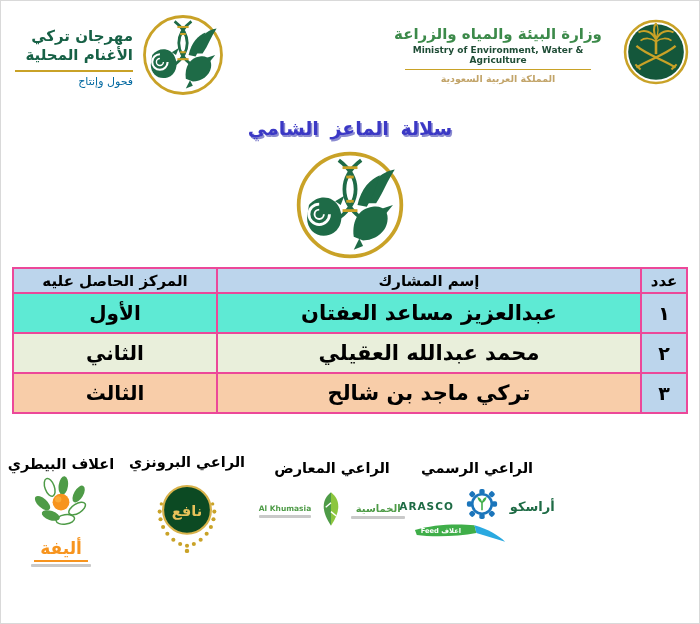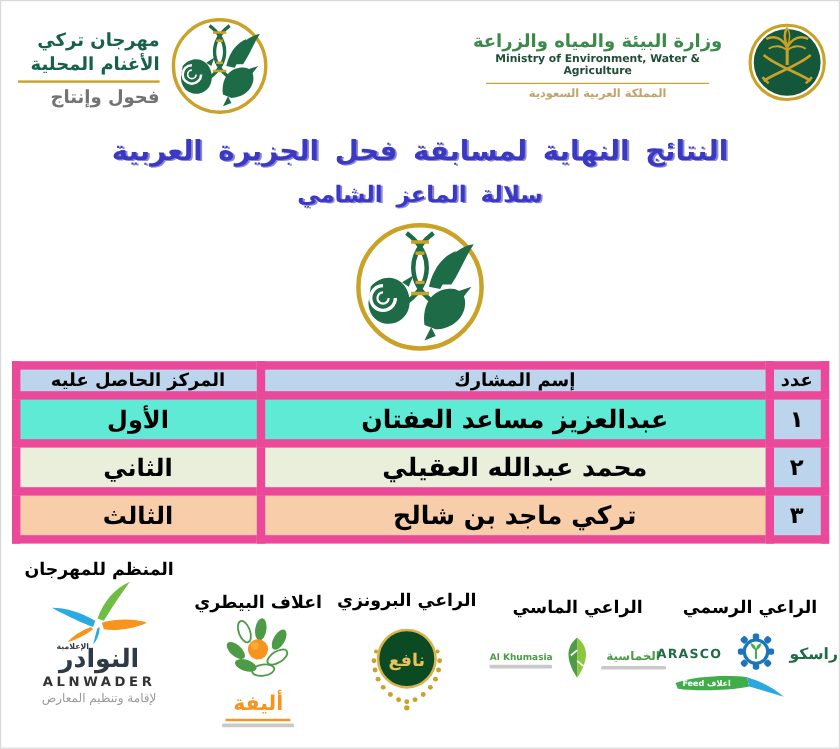--- a/index.html
+++ b/index.html
@@ -10,36 +10,36 @@
     position:relative;
     overflow:hidden;
     border:1px solid #d9d9d9;
   }
   
   .header { display:flex; justify-content:space-between; align-items:flex-start; padding:12px 10px 0 14px; height:104px; }
   .festival-logo { display:flex; align-items:center; gap:8px; }
   .fest-text { width:118px; text-align:right; direction:rtl; }
   .fest-line { color:#176146; font-weight:bold; font-size:15px; line-height:1.3; }
   .fest-divider { border:none; border-top:2px solid #C9A227; margin:4px 0 3px; }
-  .fest-tagline { color:#737373; font-size:15px; font-weight:bold; letter-spacing:.5px; }
+  .fest-tagline { color:#0369a1; font-size:11px; font-weight:normal; letter-spacing:.5px; }
   .ministry-logo { display:flex; align-items:center; gap:10px; margin-top:6px; }
   .min-text { width:230px; text-align:center; direction:rtl; }
   .min-ar { color:#3C8A4A; font-weight:bold; font-size:15px; }
   .min-en { color:#1F4D36; font-weight:bold; font-size:9px; margin-top:2px; direction:ltr; }
   .min-divider { border:none; border-top:1.5px solid #C9A227; margin:4px 22px 3px; }
   .min-country { color:#C2A469; font-size:9.5px; font-weight:bold; }
   
   .title-block { text-align:center; direction:rtl; margin-top:8px; }
   .title-l1 { font-size:23px; font-weight:bold; color:#3B38C5; text-shadow:1.5px 1.5px 0 #8a8ad0; word-spacing:5px; }
   .title-l2 { font-size:19px; font-weight:bold; color:#3B38C5; text-shadow:1.5px 1.5px 0 #8a8ad0; margin-top:12px; word-spacing:5px; }
   
   .center-emblem { display:block; margin:10px auto 6px; }
   
   table.results { width:674px; margin:4px auto 0; border-collapse:collapse; direction:rtl; table-layout:fixed; }
-  table.results th, table.results td { border:7px solid #ec4899; text-align:center; font-weight:bold; color:#000; }
+  table.results th, table.results td { border:2px solid #ec4899; text-align:center; font-weight:bold; color:#000; }
   table.results th { background:#BCD5EC; font-size:15px; height:25px; }
   td.num-cell, th.num-col { background:#BCD5EC; }
   td.num-cell { font-size:19px; }
   td.name-cell { font-size:21px; }
   td.pos-cell  { font-size:20px; }
   tr.data-row { height:40px; }
   tr.row-1 td.name-cell, tr.row-1 td.pos-cell { background:#5eead4; }
   tr.row-2 td.name-cell, tr.row-2 td.pos-cell { background:#E9EFDB; }
   tr.row-3 td.name-cell, tr.row-3 td.pos-cell { background:#F8CDA9; }
   
@@ -131,21 +131,20 @@
         <path d="M12,44 l5,5" stroke="#C9A227" stroke-width="2"></path>
         <path d="M52,44 l-5,5" stroke="#C9A227" stroke-width="2"></path>
       </svg>
     </span>
   </div>
 
 </div>
 
 
 <div class="title-block">
-  <div class="title-l1">النتائج النهاية لمسابقة فحل الجزيرة العربية</div>
   <div class="title-l2">سلالة الماعز الشامي</div>
 </div>
 
 
 <span>
   <svg class="center-emblem" width="112" height="112" viewBox="0 0 120 120">
     <circle cx="60" cy="60" r="55" fill="#fff" stroke="#C9A227" stroke-width="4"></circle>
     <path d="M48,12 C72,30 72,56 48,74" stroke="#1E6B47" stroke-width="4" fill="none"></path>
     <path d="M72,12 C48,30 48,56 72,74" stroke="#1E6B47" stroke-width="4" fill="none"></path>
     <line x1="52" y1="20" x2="68" y2="20" stroke="#C9A227" stroke-width="3"></line>
@@ -193,38 +192,20 @@
       <td class="num-cell">٣</td>
       <td class="name-cell">تركي ماجد بن شالح</td>
       <td class="pos-cell">الثالث</td>
     </tr>
   </tbody>
 </table>
 
 
 <div class="sponsors">
 
-  <div class="sp-col organizer">
-    <div class="sp-label">المنظم للمهرجان</div>
-    <span>
-      <svg width="92" height="54" viewBox="0 0 100 60">
-        <path d="M48,36 C54,20 64,8 78,2 C68,16 60,28 54,38 Z" fill="#6FBE44"></path>
-        <path d="M46,38 C32,30 18,26 6,26 C20,34 34,40 44,44 Z" fill="#29ABE2"></path>
-        <path d="M52,40 C66,36 82,36 94,40 C80,46 64,48 54,46 Z" fill="#F7941E"></path>
-        <path d="M44,46 C36,52 28,56 20,58 C28,50 36,46 42,44 Z" fill="#F7941E"></path>
-        <path d="M50,44 C50,50 48,56 44,60 C46,52 47,48 48,45 Z" fill="#29ABE2"></path>
-      </svg>
-    </span>
-    <div class="nw-word">
-      <span class="nw-small">الإعلامية</span>
-      <span class="nw-big">النوادر</span>
-    </div>
-    <div class="nw-en">ALNWADER</div>
-    <div class="nw-tag">لإقامة وتنظيم المعارض</div>
-  </div>
 
   <div class="sp-col vet">
     <div class="sp-label">اعلاف البيطري</div>
     <span style="margin-top:4px;">
       <svg width="56" height="56" viewBox="0 0 60 60">
         <g>
           <ellipse cx="30" cy="10" rx="5" ry="10" fill="#4E9B47" transform="rotate(8 30 28)"></ellipse>
           <ellipse cx="45" cy="17" rx="5" ry="10" fill="none" stroke="#4E9B47" stroke-width="1.6" transform="rotate(58 30 28)"></ellipse>
           <ellipse cx="47" cy="34" rx="5" ry="10" fill="#4E9B47" transform="rotate(108 30 28)"></ellipse>
           <ellipse cx="36" cy="47" rx="5" ry="10" fill="none" stroke="#4E9B47" stroke-width="1.6" transform="rotate(160 30 28)"></ellipse>
@@ -263,21 +244,21 @@
             <circle cx="72" cy="35" r="2"></circle>
           <circle cx="42" cy="90" r="2.6"></circle>
         </g>
         <circle cx="42" cy="42" r="28" fill="#0C4A23" stroke="#D8B24A" stroke-width="2.5"></circle>
         <text x="42" y="49" font-size="17" font-weight="bold" fill="#E8C25A" text-anchor="middle" font-family="DejaVu Sans, sans-serif">نافع</text>
       </svg>
     </span>
   </div>
 
   <div class="sp-col diamond">
-    <div class="sp-label">الراعي الماسي</div>
+    <div class="sp-label">الراعي المعارض</div>
     <div class="kh-row">
       <div>
         <div class="kh-en">Al Khumasia</div>
         <div class="micro-bar" style="width:52px;"></div>
       </div>
       <span>
         <svg width="30" height="38" viewBox="0 0 34 42">
           <path d="M17,2 C7,10 5,22 17,40 C17,28 17,14 17,2 Z" fill="#4E9B47"></path>
           <path d="M17,2 C27,10 29,22 17,40 C17,28 17,14 17,2 Z" fill="#8CC63E"></path>
           <path d="M17,14 l-6,5 M17,24 l6,5" stroke="#fff" stroke-width="1.6"></path>

